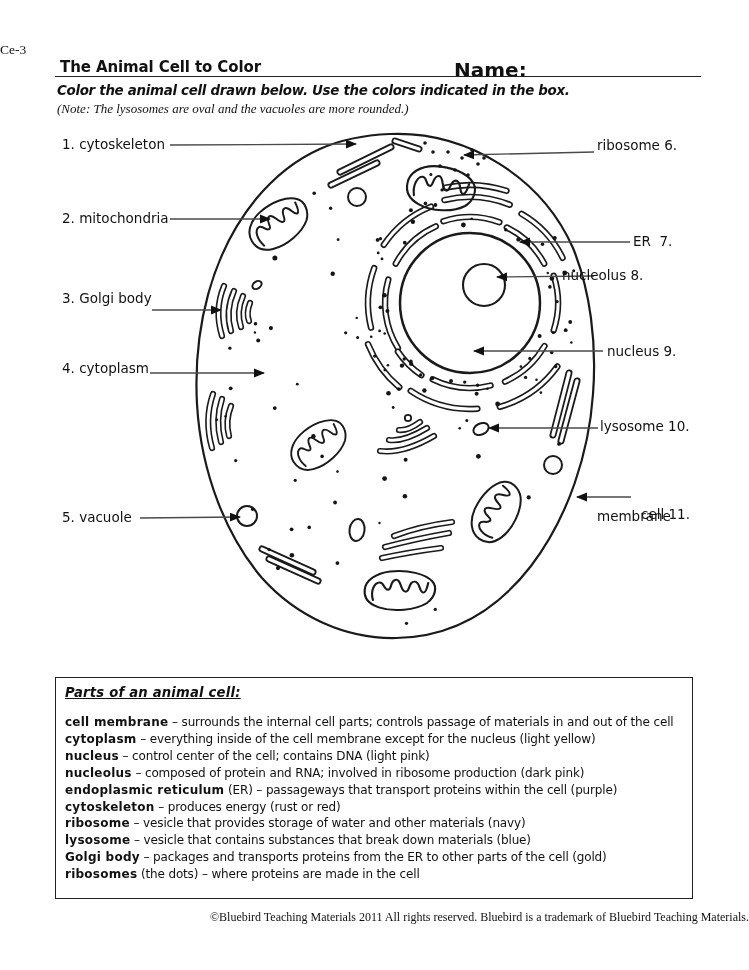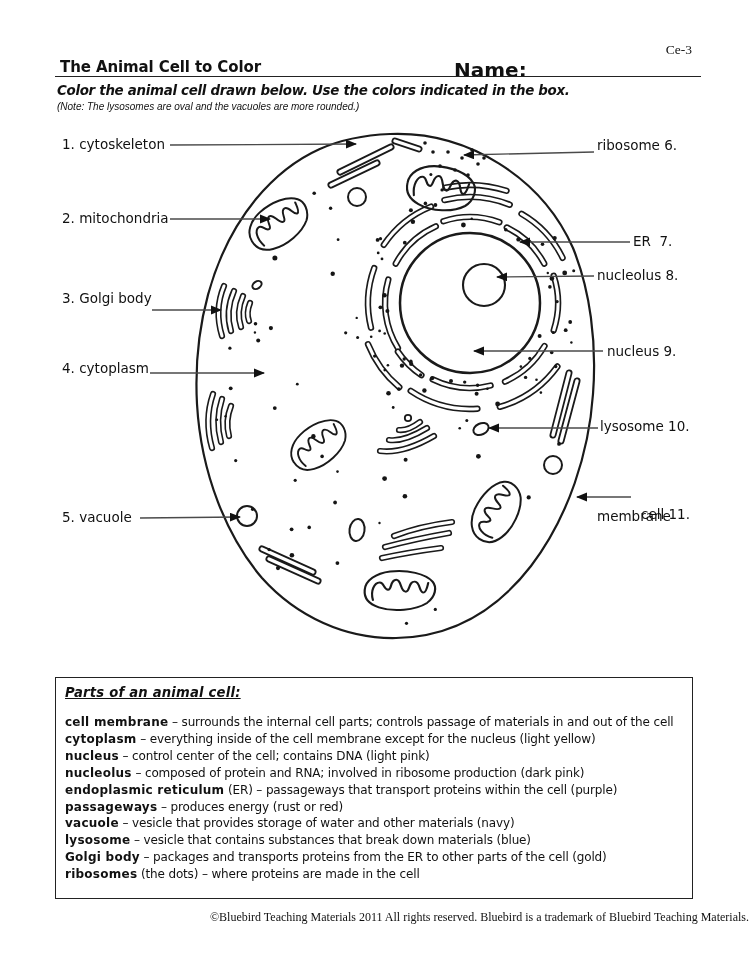--- a/index.html
+++ b/index.html
@@ -1,26 +1,26 @@
 <!DOCTYPE html>
 <html><head>
 <meta charset="utf-8">
 <style>
   html,body{margin:0;padding:0;background:#e8e8e8}
   .page{position:relative;width:749px;height:970px;background:#fff;
         font-family:"DejaVu Sans",sans-serif;color:#111;overflow:hidden}
-  .code{position:absolute;left:0;top:42px;width:692px;text-align:right;
+  .code{position:absolute;left:0;top:42px;width:692px;
         font-family:"Liberation Serif",serif;font-size:13.5px}
   .title{position:absolute;left:60px;top:58px;font-weight:bold;font-size:15px;letter-spacing:-0.1px}
   .name-label{position:absolute;left:454px;top:58px;font-weight:bold;font-size:20px}
   .rule{position:absolute;left:55px;top:76px;width:646px;border-top:1.7px solid #222;height:0}
   .instruction{position:absolute;left:57px;top:83px;font-size:13.4px;font-weight:bold;
                font-style:italic;letter-spacing:-0.3px;white-space:pre}
-  .note{position:absolute;left:57px;top:101px;font-family:Liberation Sans, sans-serif;
-        font-style:italic;font-size:10px;white-space:pre}
+  .note{position:absolute;left:57px;top:101px;font-family:Liberation Serif, serif;
+        font-style:italic;font-size:13px;white-space:pre}
   .diagram-svg{position:absolute;left:0;top:0;width:749px;height:970px}
   .lab{position:absolute;font-size:13.5px;line-height:15px;white-space:pre}
   .legend{position:absolute;left:55px;top:677px;width:638px;height:222px;
           border:1.8px solid #222;box-sizing:border-box;padding:7px 0 4px 9px;background:#fff}
   .legend-heading{font-size:13.2px;font-weight:bold;font-style:italic;
                   text-decoration:underline;margin:0 0 14px 0;letter-spacing:0.2px}
   .entry{font-size:12px;line-height:16.9px;white-space:nowrap;letter-spacing:-0.15px}
   .entry b{letter-spacing:0.25px}
   .footer{position:absolute;left:0;top:910px;width:749px;text-align:right;
           font-family:"Liberation Serif",serif;font-size:12px}
@@ -287,34 +287,34 @@
   </svg>
 
   <div class="lab" style="left:62px;top:137px">1. cytoskeleton</div>
   <div class="lab" style="left:62px;top:211px">2. mitochondria</div>
   <div class="lab" style="left:62px;top:291px">3. Golgi body</div>
   <div class="lab" style="left:62px;top:361px">4. cytoplasm</div>
   <div class="lab" style="left:62px;top:510px">5. vacuole</div>
 
   <div class="lab" style="left:597px;top:138px">ribosome 6.</div>
   <div class="lab" style="left:633px;top:234px">ER  7.</div>
-  <div class="lab" style="left:597px;top:268px">nucleolus 8.</div>
+  <div class="lab" style="left:562px;top:268px">nucleolus 8.</div>
   <div class="lab" style="left:607px;top:344px">nucleus 9.</div>
   <div class="lab" style="left:600px;top:419px">lysosome 10.</div>
   <div class="lab" style="left:641px;top:507px">cell 11.</div>
   <div class="lab" style="left:597px;top:509px">membrane</div>
 
   <div class="legend">
     <div class="legend-heading">Parts of an animal cell:</div>
     <div class="entry"><b>cell membrane</b> <span>– surrounds the internal cell parts; controls passage of materials in and out of the cell</span></div>
     <div class="entry"><b>cytoplasm</b> <span>– everything inside of the cell membrane except for the nucleus (light yellow)</span></div>
     <div class="entry"><b>nucleus</b> <span>– control center of the cell; contains DNA (light pink)</span></div>
     <div class="entry"><b>nucleolus</b> <span>– composed of protein and RNA; involved in ribosome production (dark pink)</span></div>
     <div class="entry"><b>endoplasmic reticulum</b> <span>(ER) – passageways that transport proteins within the cell (purple)</span></div>
-    <div class="entry"><b>passageways</b> <span>– produces energy (rust or red)</span></div>
-    <div class="entry"><b>vacuole</b> <span>– vesicle that provides storage of water and other materials (navy)</span></div>
+    <div class="entry"><b>cytoskeleton</b> <span>– produces energy (rust or red)</span></div>
+    <div class="entry"><b>ribosome</b> <span>– vesicle that provides storage of water and other materials (navy)</span></div>
     <div class="entry"><b>lysosome</b> <span>– vesicle that contains substances that break down materials (blue)</span></div>
     <div class="entry"><b>Golgi body</b> <span>– packages and transports proteins from the ER to other parts of the cell (gold)</span></div>
     <div class="entry"><b>ribosomes</b> <span>(the dots) – where proteins are made in the cell</span></div>
   </div>
 
   <div class="footer">©Bluebird Teaching Materials 2011 All rights reserved. Bluebird is a trademark of Bluebird Teaching Materials.</div>
 </div>
 
 </body></html>

